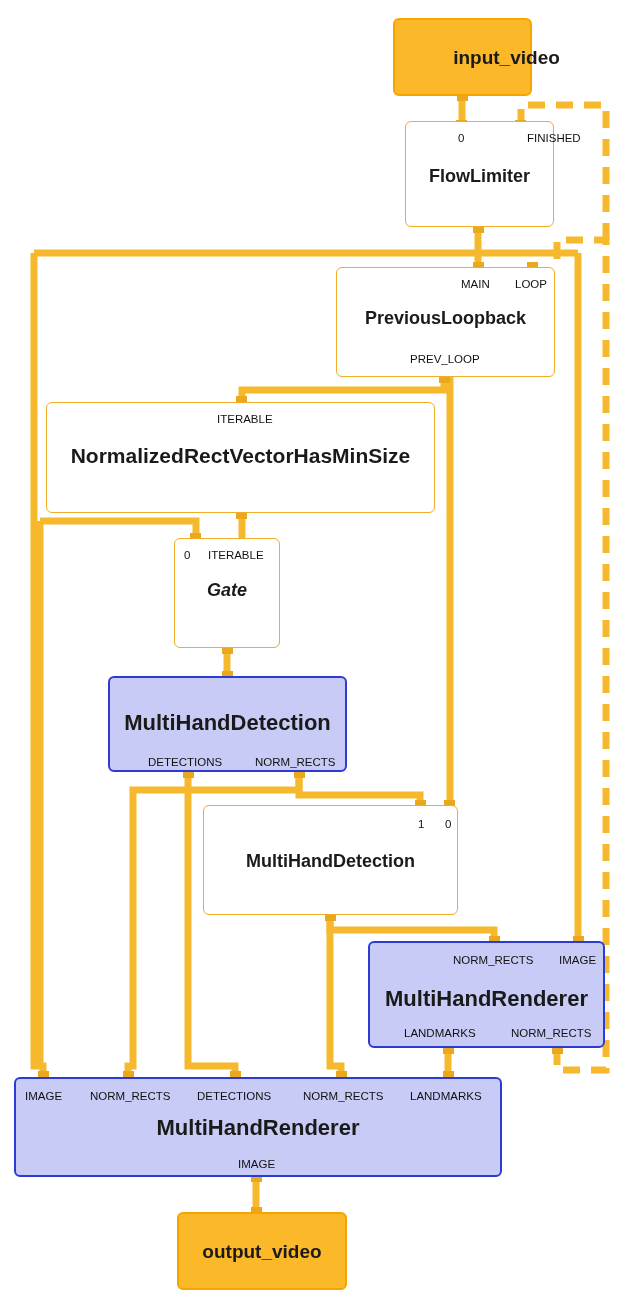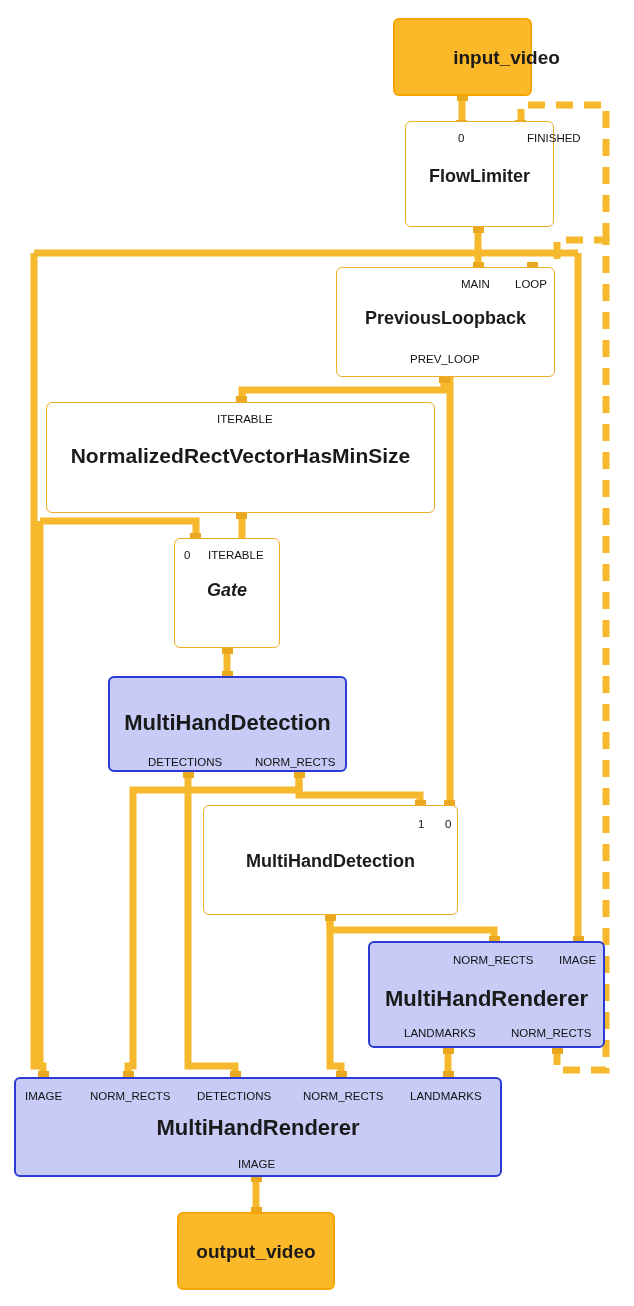--- a/index.html
+++ b/index.html
@@ -162,17 +162,17 @@
   <div class="node n-calc" style="left:14px;top:1077px;width:488px;height:100px;">
     <div class="port" style="left:9px;top:11px;">IMAGE</div>
     <div class="port" style="left:74px;top:11px;">NORM_RECTS</div>
     <div class="port" style="left:181px;top:11px;">DETECTIONS</div>
     <div class="port" style="left:287px;top:11px;">NORM_RECTS</div>
     <div class="port" style="left:394px;top:11px;">LANDMARKS</div>
     <div class="title" style="top:36px;">MultiHandRenderer</div>
     <div class="port" style="left:222px;top:79px;">IMAGE</div>
   </div>
 
-  <div class="node n-source" style="left:177px;top:1212px;width:158px;height:78px;">
+  <div class="node n-source" style="left:177px;top:1212px;width:170px;height:78px;">
     <div class="title" style="top:27px;">output_video</div>
   </div>
 
 </div>
 
 </body></html>

